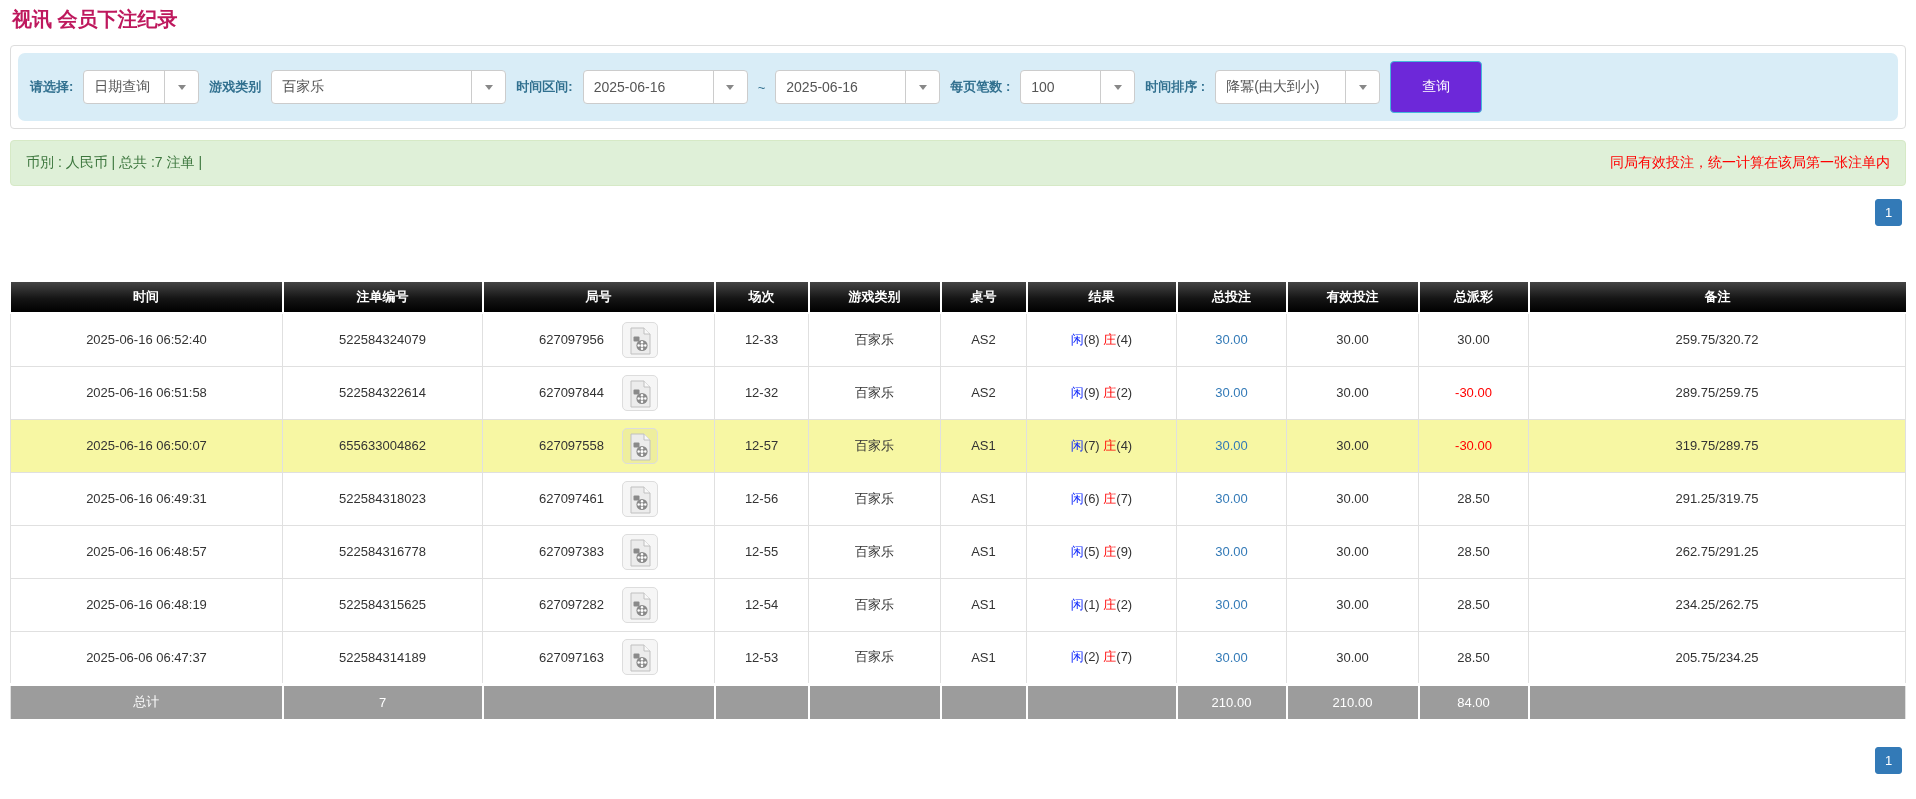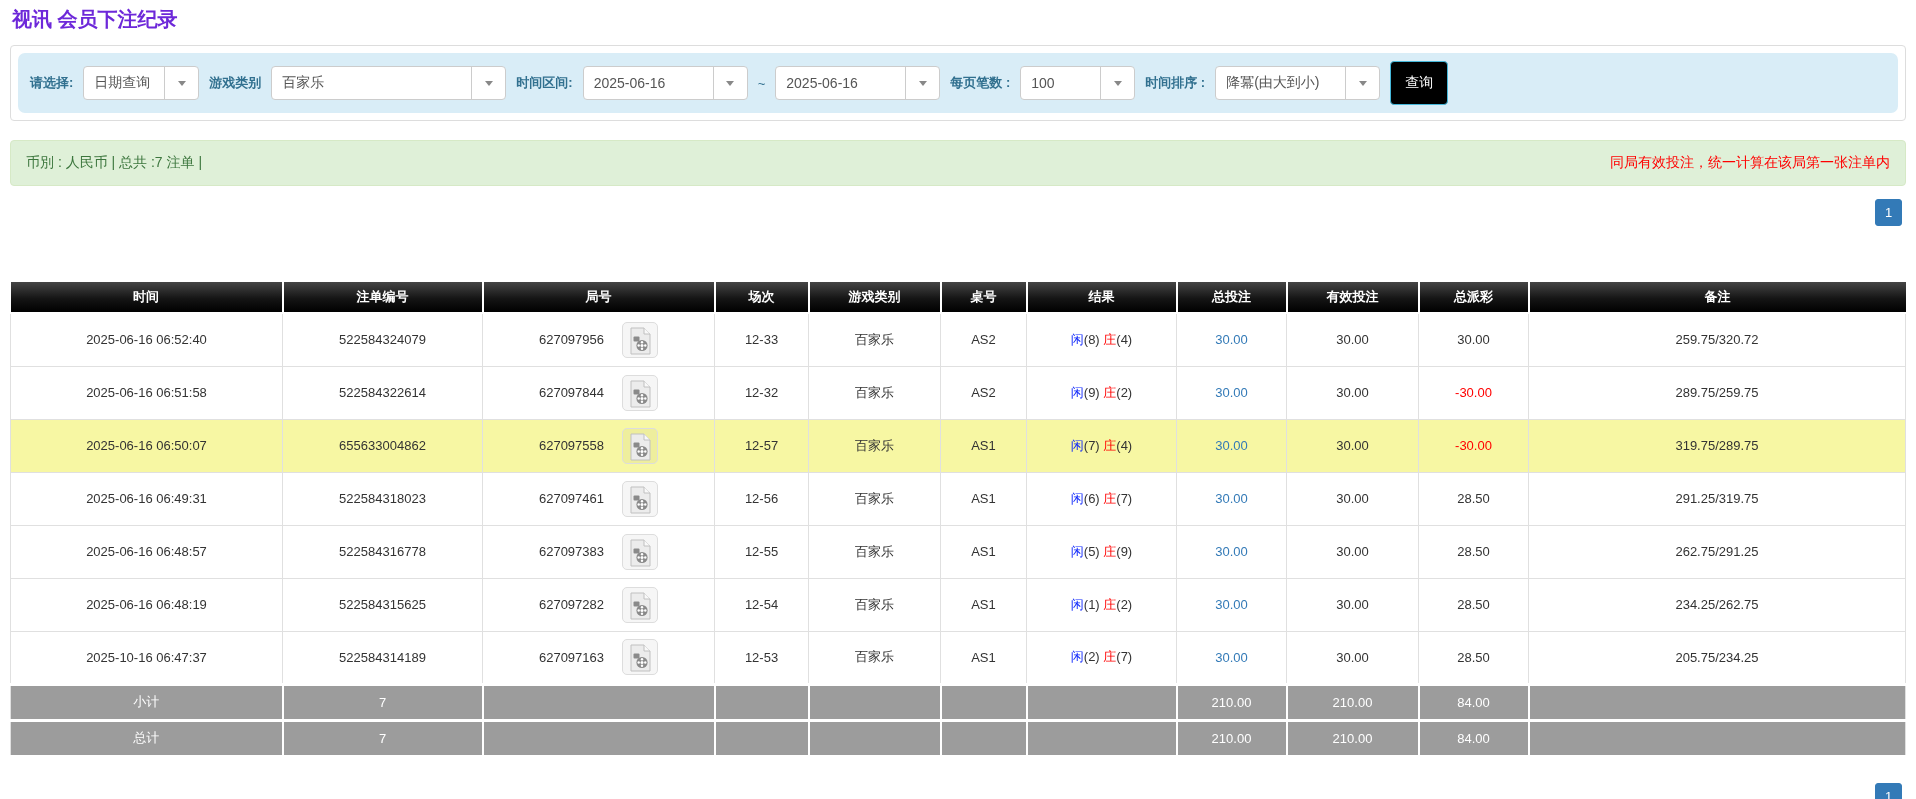--- a/index.html
+++ b/index.html
@@ -5,43 +5,43 @@
   * { box-sizing: border-box; }
   html,body { margin:0; padding:0; background:#fff; }
   body {
     font-family:"Liberation Sans","DejaVu Sans",sans-serif;
     color:#333;
     width:1916px;
   }
   .page { width:1916px; min-height:799px; padding:0 10px; }
 
   
-  .page-title { font-size:20px; font-weight:bold; color:#6d28d9; margin:6px 0 12px 2px; }
+  .page-title { font-size:20px; font-weight:bold; color:#be185d; margin:6px 0 12px 2px; }
 
   
   .filter-panel { border:1px solid #ddd; border-radius:4px; background:#fff; padding:7px; }
   .filter-bar { background:#d9edf7; border-radius:7px; padding:8px 12px; display:flex; align-items:center; gap:10px; }
   .flabel { color:#31708f; font-weight:bold; font-size:13px; white-space:nowrap; }
   .sep { color:#31708f; font-size:13px; }
   .select { background:#fff; border:1px solid #ccc; border-radius:4px; height:34px;
             display:flex; align-items:center; justify-content:space-between;
             font-size:14px; color:#555; cursor:pointer; }
   .sel-text { padding:0 10px; white-space:nowrap; overflow:hidden; }
   .sel-arrow { width:34px; align-self:stretch; border-left:1px solid #ccc;
                display:flex; align-items:center; justify-content:center; }
   .caret { width:0; height:0; border-left:4px solid transparent;
            border-right:4px solid transparent; border-top:5px solid #888; }
   .w-query { width:116px; } .w-game { width:235px; } .w-date { width:165px; }
   .w-size { width:115px; } .w-sort { width:165px; }
-  .btn-search { background:#000000; border:1px solid #46b8da; color:#fff; font-size:14px;
-                padding:0 14px; height:44px; border-radius:4px; cursor:pointer;
+  .btn-search { background:#6d28d9; border:1px solid #46b8da; color:#fff; font-size:14px;
+                padding:0 31px; height:52px; border-radius:4px; cursor:pointer;
                 font-family:inherit; }
 
   
-  .info-bar { margin-top:19px; background:#dff0d8; border:1px solid #d6e9c6; border-radius:4px;
+  .info-bar { margin-top:11px; background:#dff0d8; border:1px solid #d6e9c6; border-radius:4px;
               padding:13px 15px; display:flex; justify-content:space-between; align-items:center;
               font-size:14px; }
   .info-left { color:#3c763d; }
   .info-right { color:#ff0000;text-align:right; }
 
   
   .pager { display:flex; justify-content:flex-end; }
   .pager-top { margin:13px 4px 56px 0; }
   .pager-bottom { margin:25px 4px 14px 0; }
   .page-btn { background:#337ab7; border:1px solid #337ab7; color:#fff; min-width:27px; height:27px;
@@ -325,21 +325,21 @@
   <td>12-54</td>
   <td>百家乐</td>
   <td>AS1</td>
   <td><span class="res-p">闲</span><span class="res-n">(1)</span> <span class="res-b">庄</span><span class="res-n">(2)</span></td>
   <td><a class="bet-link">30.00</a></td>
   <td>30.00</td>
   <td><span class="">28.50</span></td>
   <td>234.25/262.75</td>
 </tr>
 <tr>
-  <td>2025-10-16 06:47:37</td>
+  <td>2025-06-06 06:47:37</td>
   <td>522584314189</td>
   <td><span class="round-wrap">
               <span>627097163</span>
               <button class="video-btn"><svg width="24" height="28" viewBox="0 0 24 28">
                   <path d="M3 1h13l6 6v20H3z" fill="#ececec" stroke="#c0c0c0"></path>
                   <path d="M16 1v6h6" fill="#f9f9f9" stroke="#c0c0c0"></path>
                   <rect x="5.5" y="9.5" width="6" height="5" rx="1" fill="#8a8a8a"></rect>
                   <circle cx="14" cy="18.5" r="5.6" fill="#8a8a8a"></circle>
                   <circle cx="14" cy="18.5" r="1.5" fill="#fff"></circle>
                   <circle cx="14" cy="15.2" r="1.2" fill="#fff"></circle>
@@ -352,33 +352,20 @@
   <td>百家乐</td>
   <td>AS1</td>
   <td><span class="res-p">闲</span><span class="res-n">(2)</span> <span class="res-b">庄</span><span class="res-n">(7)</span></td>
   <td><a class="bet-link">30.00</a></td>
   <td>30.00</td>
   <td><span class="">28.50</span></td>
   <td>205.75/234.25</td>
 </tr>
       </tbody>
     <tfoot>
-<tr>
-  <td>小计</td>
-  <td>7</td>
-  <td></td>
-          <td></td>
-          <td></td>
-  <td></td>
-          <td></td>
-  <td>210.00</td>
-  <td>210.00</td>
-  <td>84.00</td>
-  <td></td>
-</tr>
 <tr>
   <td>总计</td>
   <td>7</td>
   <td></td>
           <td></td>
           <td></td>
   <td></td>
           <td></td>
   <td>210.00</td>
   <td>210.00</td>

